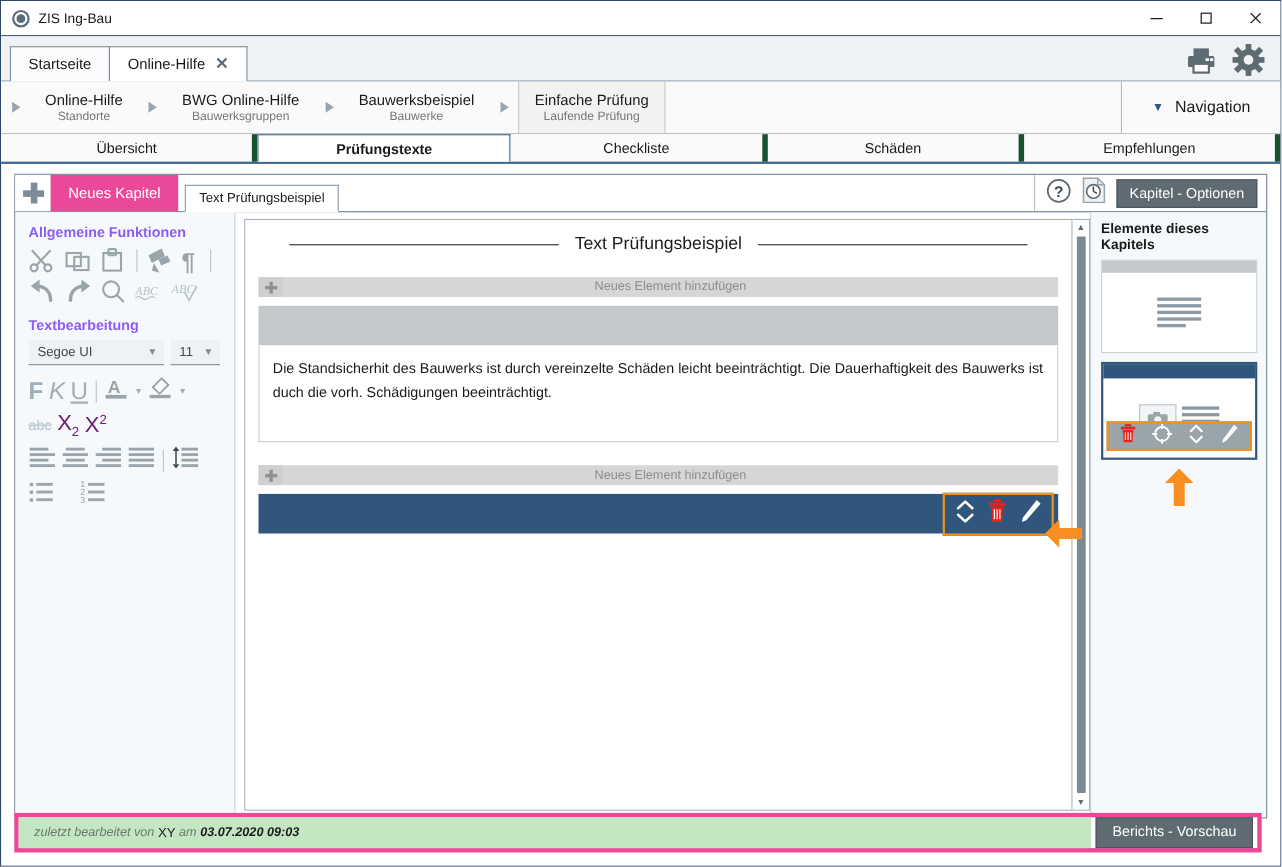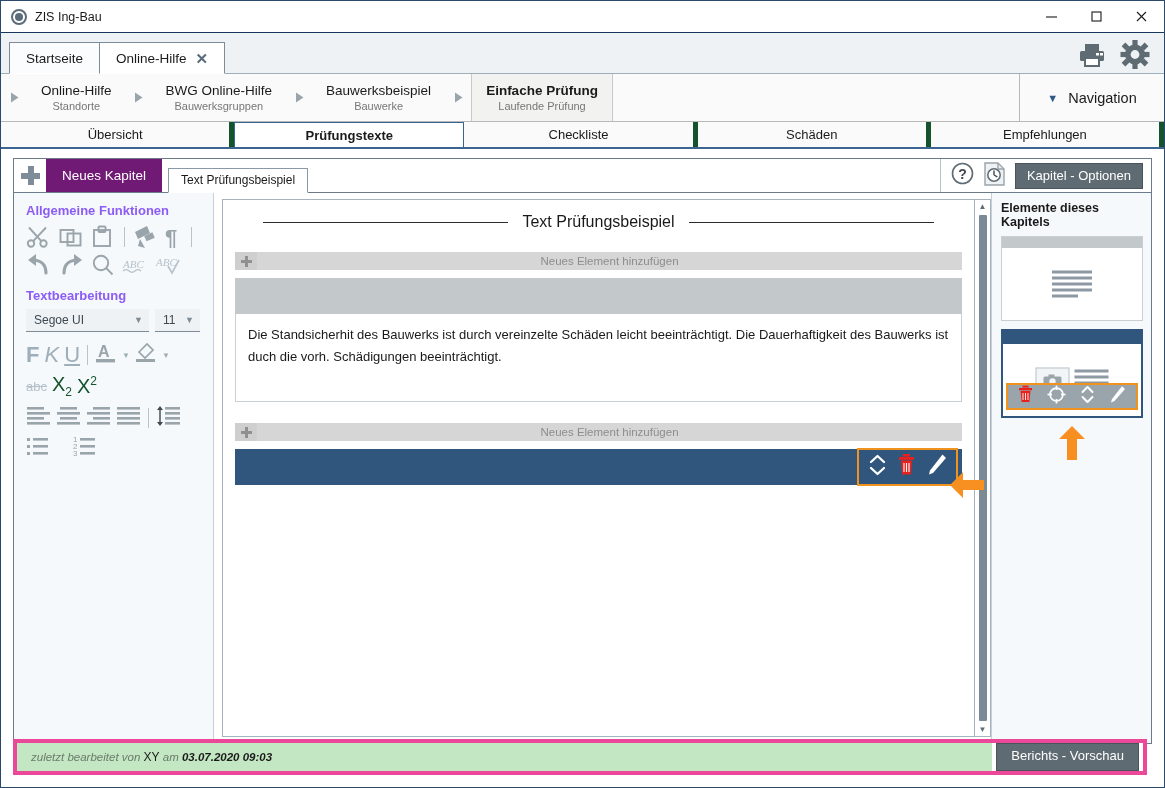--- a/index.html
+++ b/index.html
@@ -91,21 +91,21 @@
   .crumb {
     display: flex; flex-direction: column; align-items: center; justify-content: center;
     padding: 0 14px; height: 100%;
   }
   .crumb.active {
     background: #f2f2f0;
     border-left: 1px solid #c9c9c9;
     border-right: 1px solid #c9c9c9;
   }
   .crumb .c-main { font-size: 13.5px; color: #1a1a1a; line-height: 17px; }
-  .crumb.active .c-main { font-weight: bold; }
+  .crumb.active .c-main { font-weight: normal; }
   .crumb .c-sub { font-size: 11px; color: #777; line-height: 14px; }
   .crumb-spacer { flex: 1; }
   .nav-box {
     width: 145px;
     border-left: 1px solid #b8b8b8;
     display: flex; align-items: center; justify-content: center; gap: 10px;
     font-size: 14.5px; color: #1a1a1a;
     background: #fafafa;
   }
   .nav-caret { color: #2e5a86; font-size: 11px; }
@@ -151,21 +151,21 @@
   }
   .plus-glyph {
     position: relative; width: 19px; height: 19px;
   }
   .plus-glyph::before, .plus-glyph::after {
     content: ""; position: absolute; background: #7d8c98;
   }
   .plus-glyph::before { left: 7px; top: 0; width: 6px; height: 19px; }
   .plus-glyph::after  { top: 7px; left: 0; height: 6px; width: 19px; }
   .neues-kapitel {
-    background: #701a75; color: #ffffff;
+    background: #ec4899; color: #ffffff;
     display: flex; align-items: center;
     padding: 0 16px; font-size: 13.5px;
   }
   .chapter-tab {
     margin-left: 6px;
     align-self: flex-end;
     padding: 4px 12px 5px 12px;
     background: #ffffff;
     border: 1px solid #8a99a5;
     border-bottom: 1px solid #ffffff;
@@ -211,21 +211,21 @@
   }
   .sel.font { width: 123px; }
   .sel.size { width: 45px; }
   .sel .cv { font-size: 9px; color: #7d8c98; }
   .fmt-row { display: flex; align-items: center; gap: 5px; margin-bottom: 3px; }
   .fmt-txt { color: #9fafba; font-size: 22px; line-height: 26px; }
   .fmt-txt.b { font-weight: bold; }
   .fmt-txt.i { font-style: italic; }
   .fmt-txt.u { text-decoration: underline; }
   .fmt-small { color: #b6c2cb; font-size: 13px; text-decoration: line-through; }
-  .sub-sup { color: #14532d; font-size: 20px; }
+  .sub-sup { color: #701a75; font-size: 20px; }
   .sub-sup sub, .sub-sup sup { font-size: 12px; }
   .tri { font-size: 8px; color: #9fafba; }
 
   
   .editor-outer { flex: 1; min-width: 0; display: flex; }
   .editor {
     flex: 1; min-width: 0;
     border: 1px solid #a8b4bd;
     margin: 6px 0 6px 8px;
     background: #ffffff;

